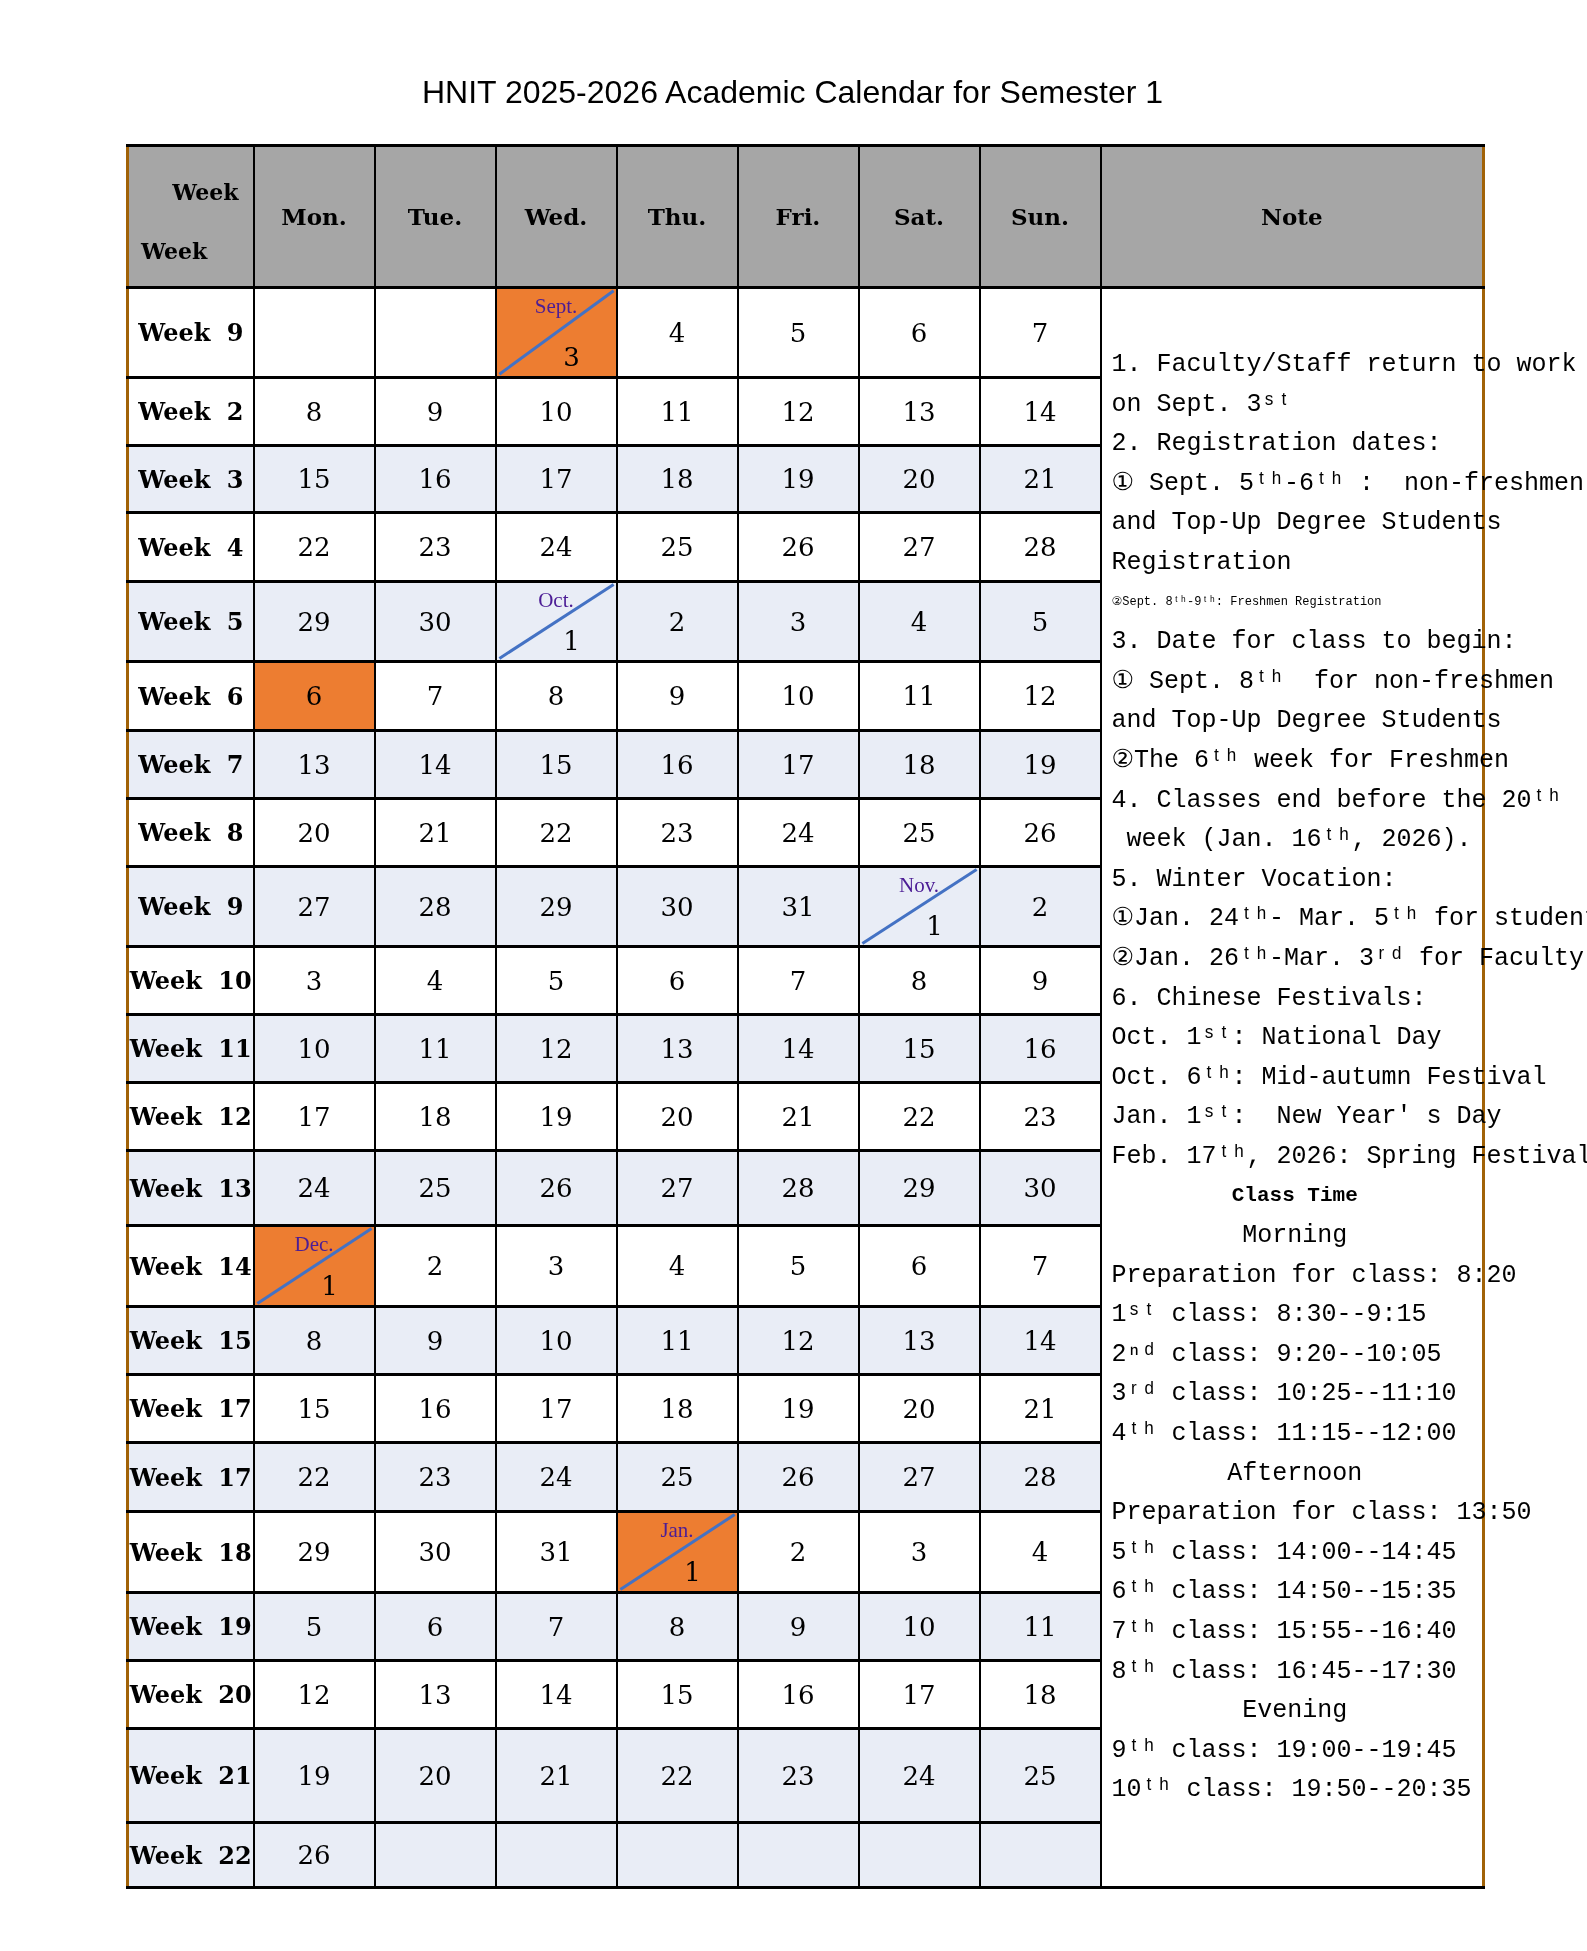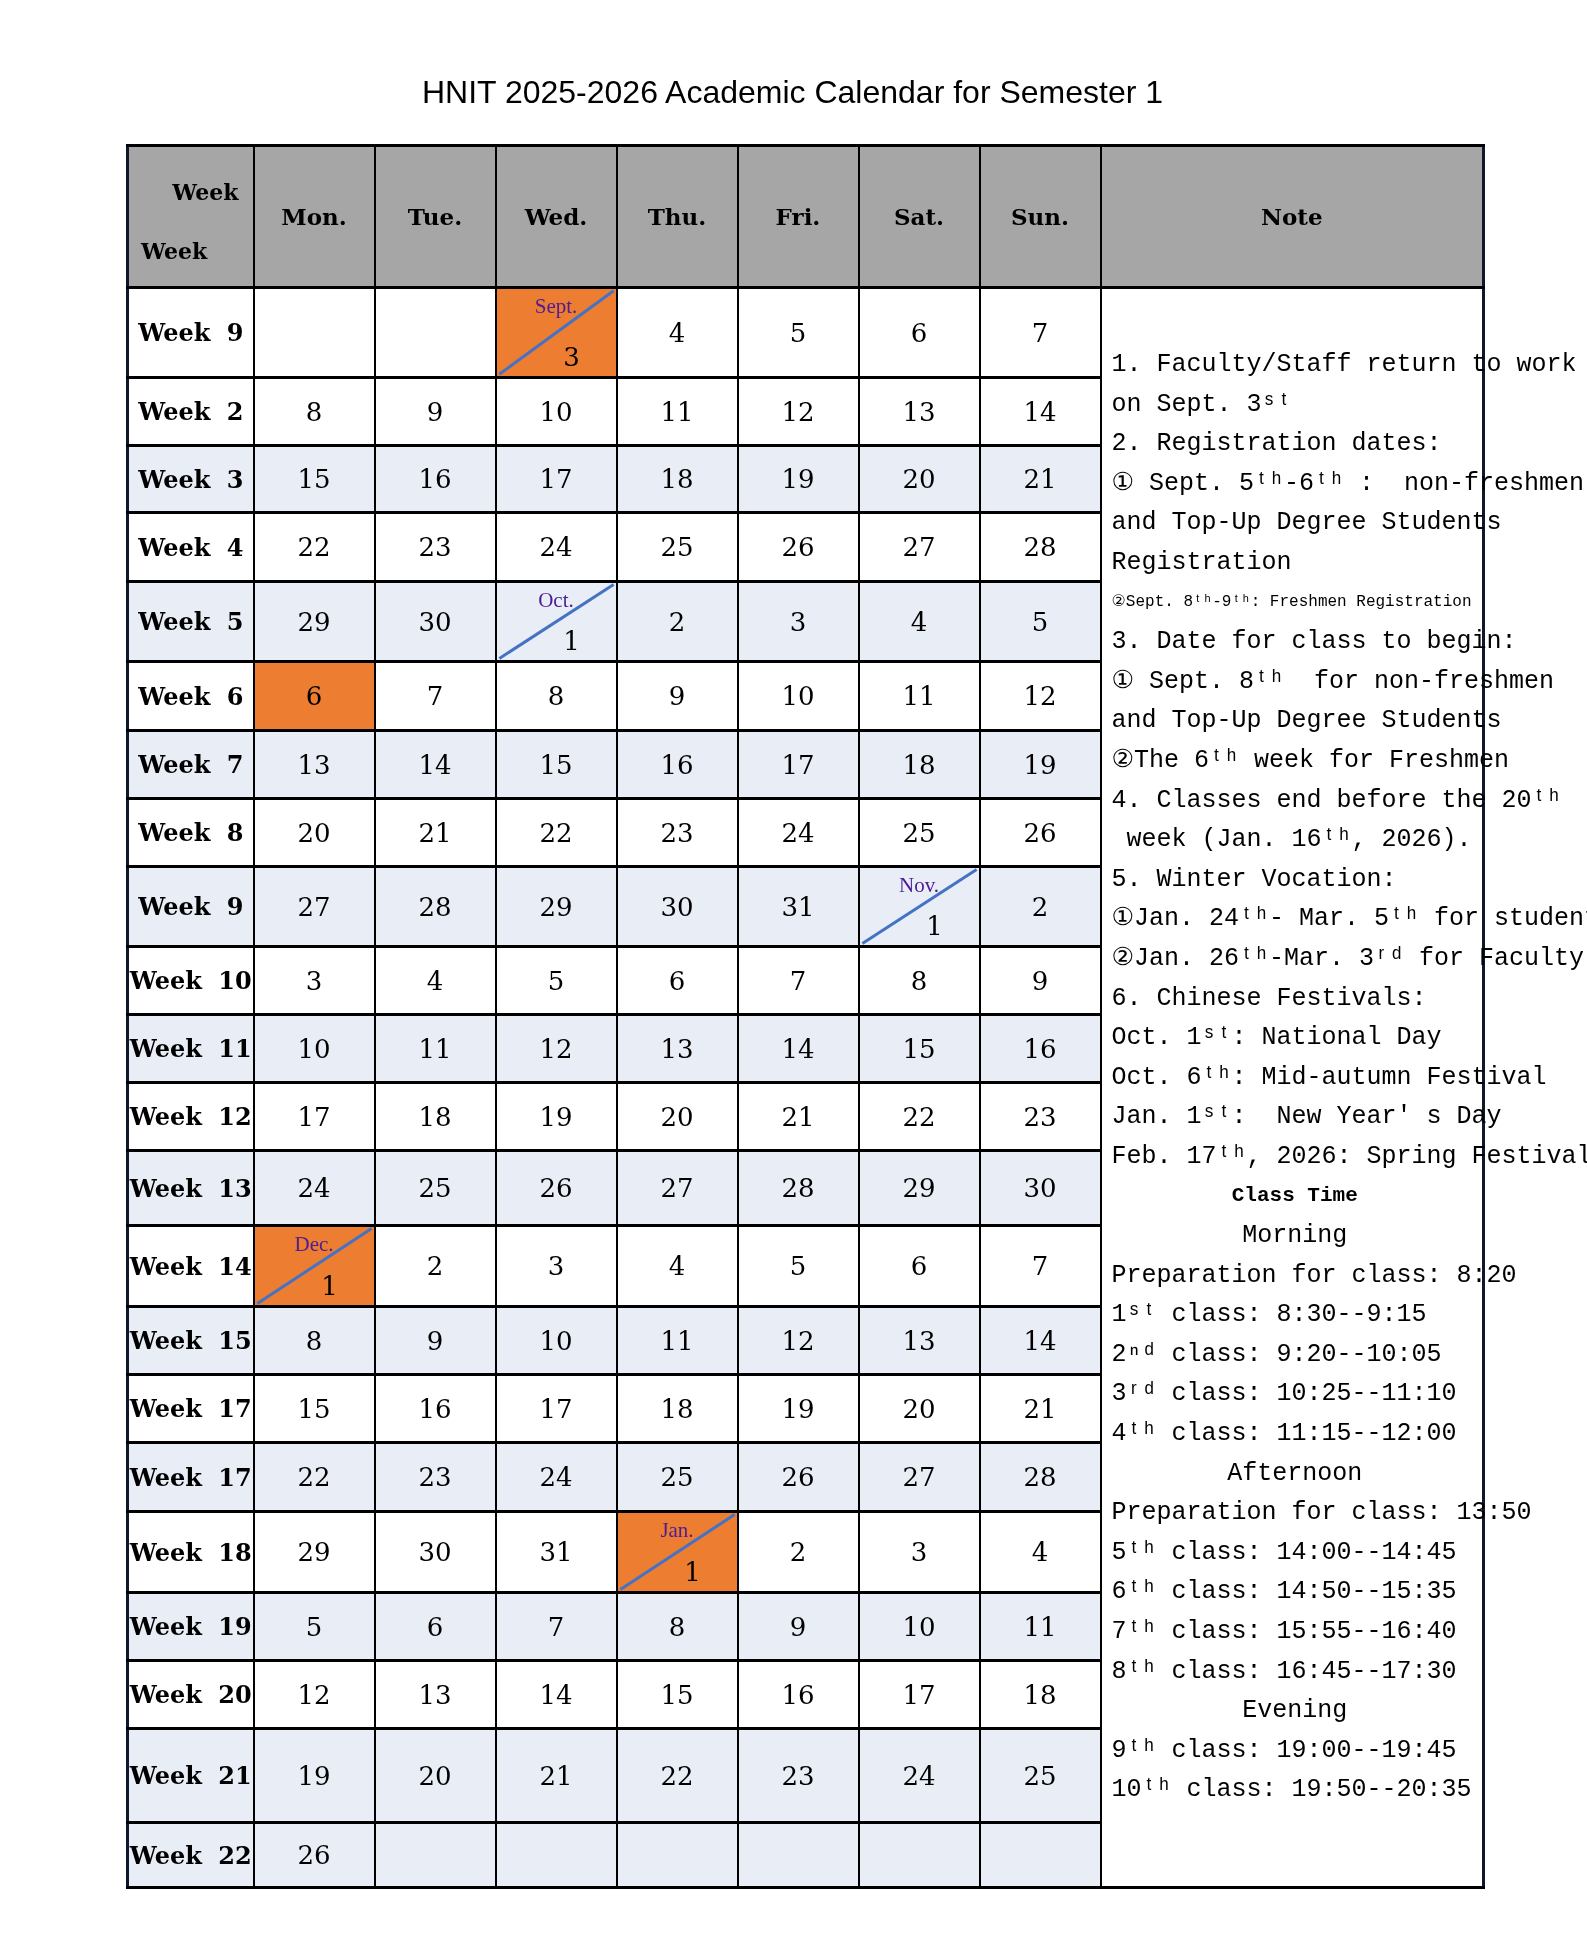--- a/index.html
+++ b/index.html
@@ -17,21 +17,21 @@
     font-size:32px;
     color:#000000;
     white-space:nowrap;
   }
   table.calendar {
     position:absolute;
     top:144px; left:126px;
     width:1357px;
     border-collapse:collapse;
     table-layout:fixed;
-    border:3px solid #0f172a;
+    border:3px solid #a16207;
   }
   .calendar th, .calendar td {
     border-left:2px solid #000;
     border-right:2px solid #000;
     border-top:3px solid #000;
     border-bottom:3px solid #000;
     padding:0;
     box-sizing:border-box;
   }
   tr.header-row { height:142px; }
@@ -93,21 +93,21 @@
     font-family:"Liberation Mono","DejaVu Sans Mono","DejaVu Sans",monospace;
     font-size:25px;
     line-height:39.6px;
     height:39.6px;
     color:#000;
     white-space:pre;
     overflow:visible;
   }
   .note-line.center { text-align:center; }
   .note-line.bold { font-weight:bold; font-size:21px; }
-  .note-line.small { font-size:16px; }
+  .note-line.small { font-size:12px; }
 </style>
 </head>
 <body>
 
 <div class="page">
   <div class="title">HNIT 2025-2026 Academic Calendar for Semester 1</div>
 
   <table class="calendar">
     <colgroup>
       <col style="width:126px">

